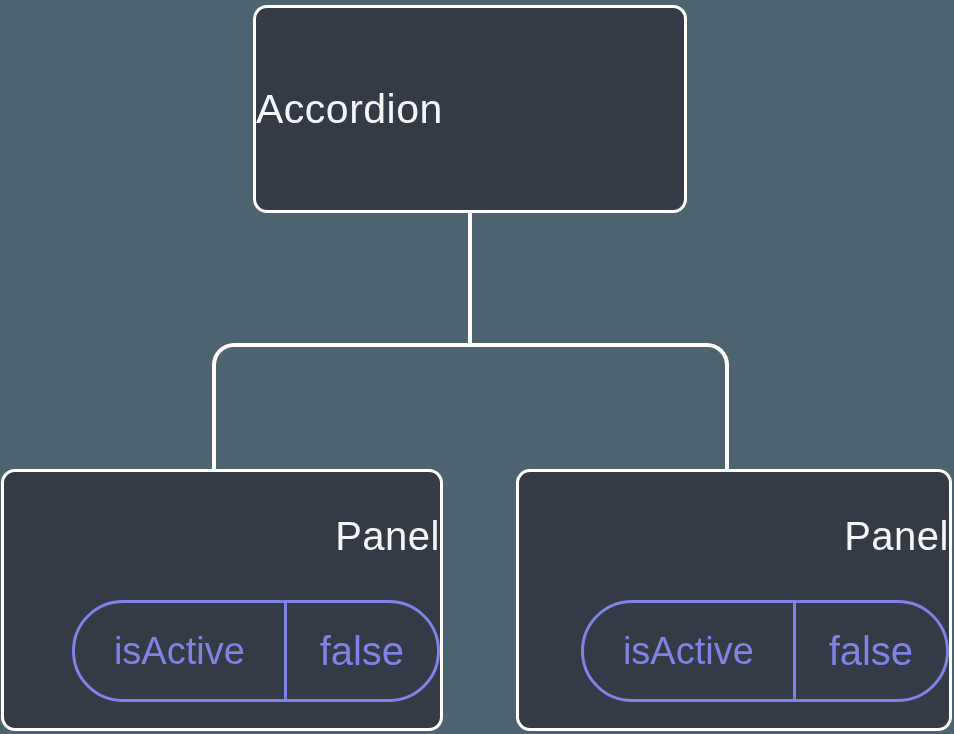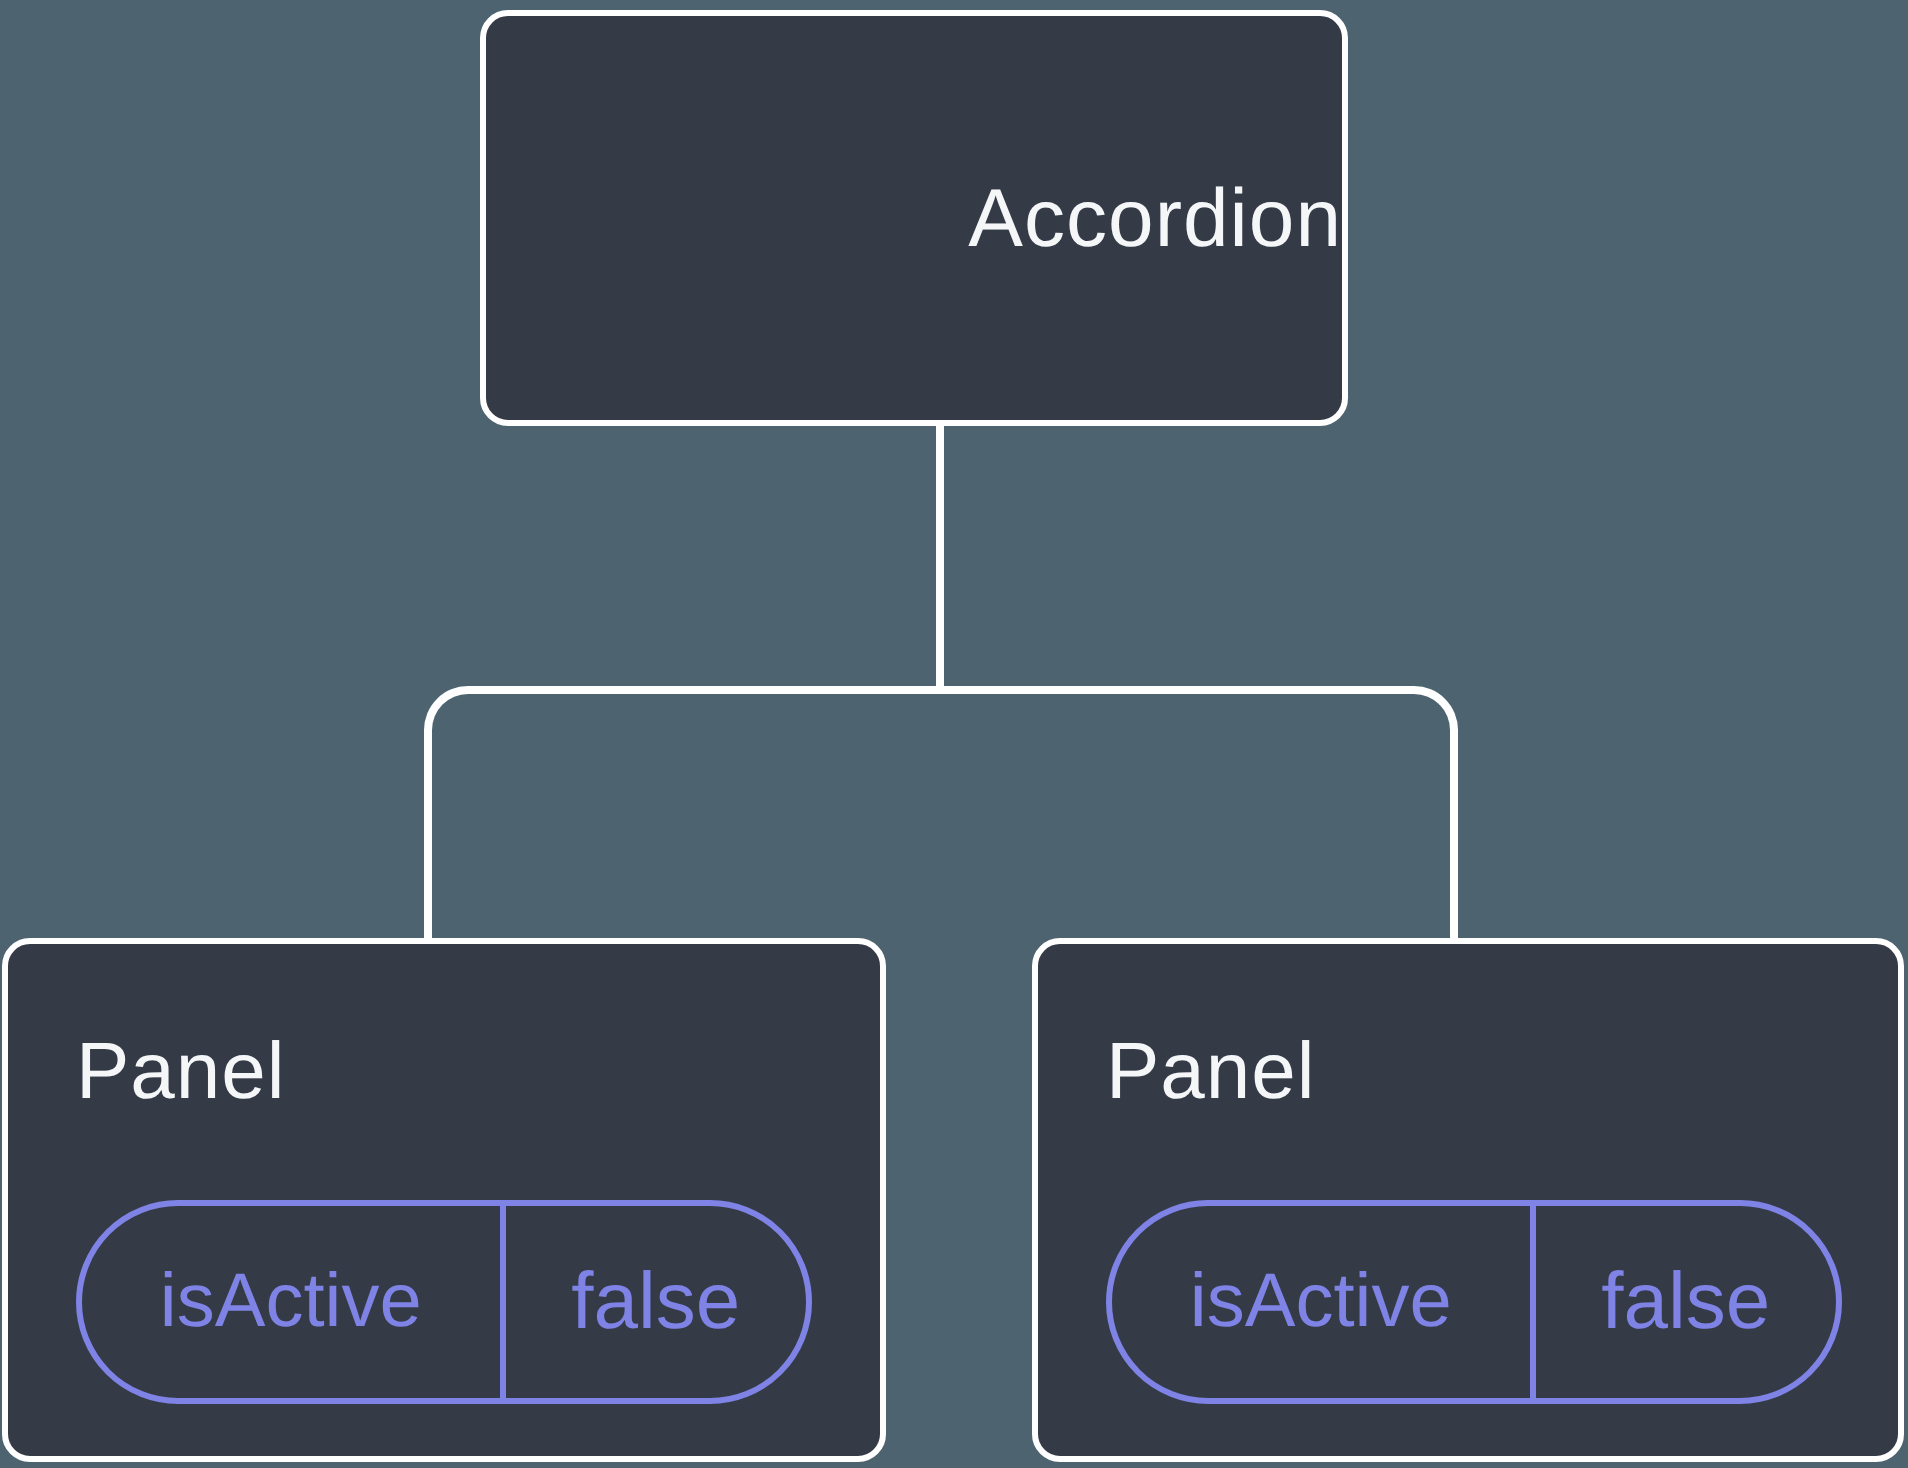--- a/index.html
+++ b/index.html
@@ -20,22 +20,22 @@
     width:954px;height:734px;
     background:var(--bg);
   }
   .node{
     position:absolute;
     background:var(--node-fill);
     border:3px solid var(--line);
     border-radius:14px;
   }
   .node-root{
-    left:240px;top:5px;width:434px;height:208px;
-    display:flex;align-items:center;justify-content:flex-end;
+    left:253px;top:5px;width:434px;height:208px;
+    display:flex;align-items:center;justify-content:flex-start;
   }
   .node-label{
     color:var(--text);
     font-size:41px;
     font-weight:500;
     letter-spacing:.5px;
   }
   .connector-stem{
     position:absolute;
     left:468px;top:211px;
@@ -48,21 +48,21 @@
     width:517px;height:130px;
     border-top:4px solid var(--line);
     border-left:4px solid var(--line);
     border-right:4px solid var(--line);
     border-top-left-radius:22px;
     border-top-right-radius:22px;
   }
   .node-panel{
     display:flex;
     flex-direction:column;
-    align-items:flex-start;
+    align-items:flex-end;
     padding-left:34px;
   }
   .panel-left{
     left:1px;top:469px;width:442px;height:262px;
   }
   .panel-right{
     left:516px;top:469px;width:436px;height:262px;
   }
   .panel-title{
     margin-top:44px;

